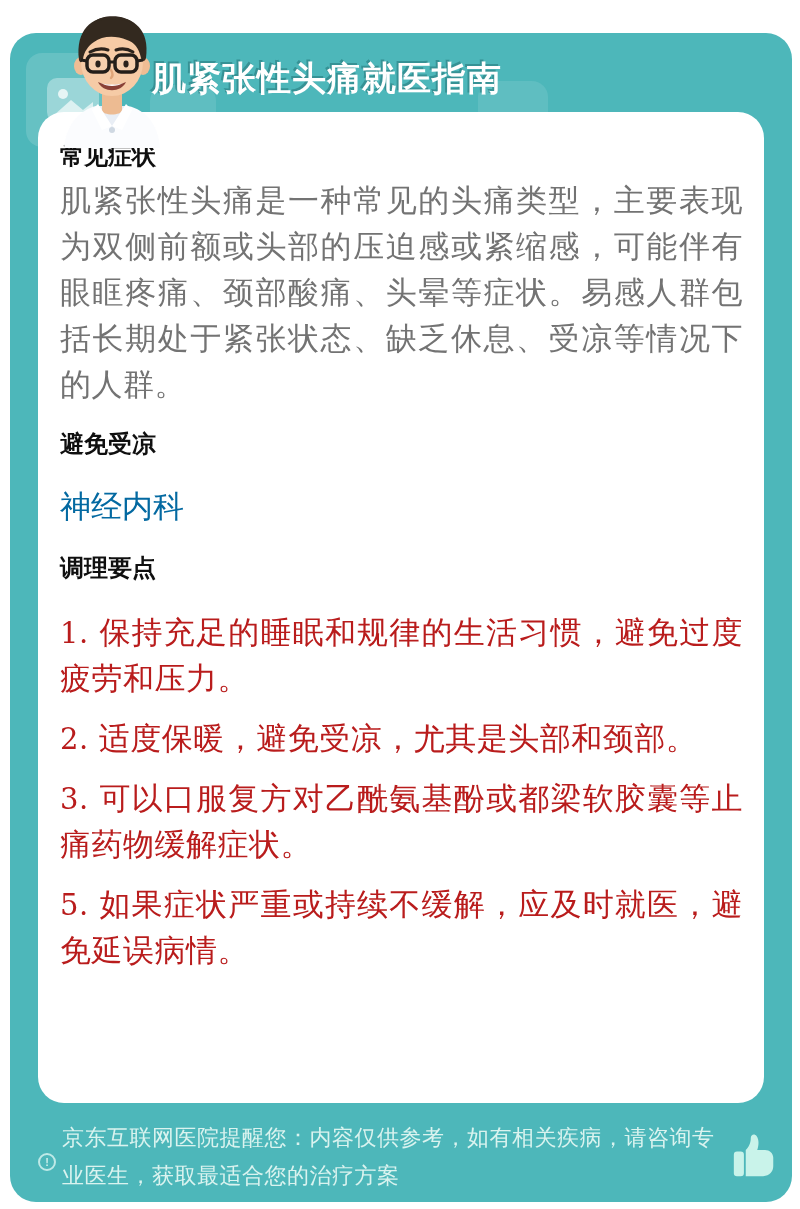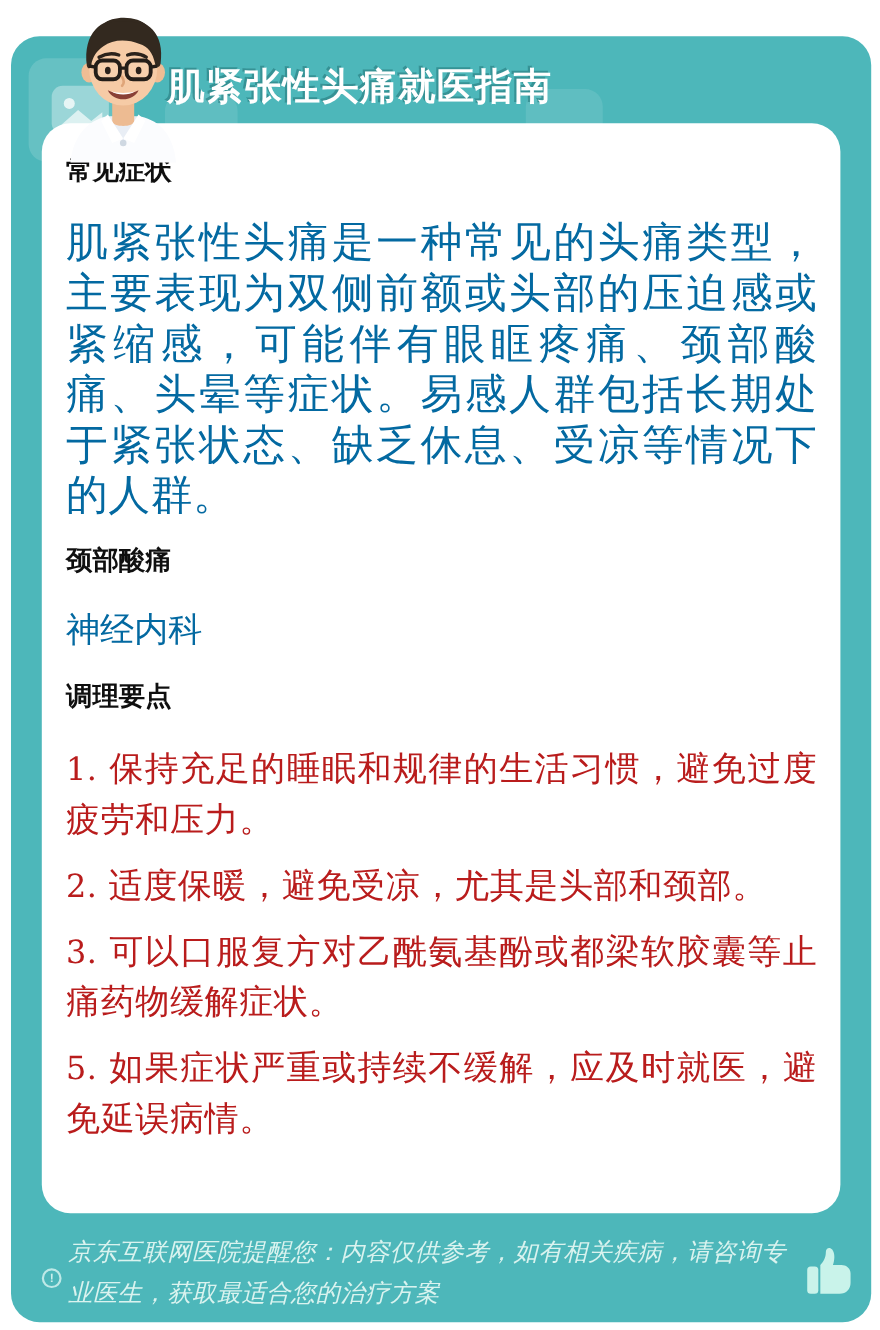--- a/index.html
+++ b/index.html
@@ -30,39 +30,39 @@
   
   .card { position:absolute; left:28px; top:79px; width:726px; height:991px;
           background:#ffffff; border-radius:26px; z-index:2;
           padding:22px 21px 0 22px; overflow:hidden; }
 
   .card h2 { font-size:24px; line-height:44px; font-weight:700; color:#0f0f0f; }
   .card .h-gap1 { margin-top:0; }
   .card .h-gap2 { margin-top:14px; }
   .card .h-gap3 { margin-top:16px; }
 
-  .card p.body { margin-top:20px; font-size:38px; line-height:46px; color:#0369a1;
+  .card p.body { font-size:31px; line-height:46px; color:#737373;
                  text-align:justify; letter-spacing:0.5px; }
   .card p.single { margin-top:18px; font-size:31px; line-height:46px; color:#0369a1; }
 
   .card ol.points { margin-top:20px; list-style:none; }
   .card ol.points li { font-size:31px; line-height:46px; color:#b91c1c;
                        margin-bottom:14px; text-align:justify; letter-spacing:0.5px; }
   .card ol.points li .num { font-family:"DejaVu Serif","Liberation Serif",serif;
                             font-size:29px; margin-right:10px; }
 
   
   .footer { position:absolute; left:28px; top:1086px; width:740px; z-index:1;
             display:flex; align-items:flex-start; }
   .info-icon { flex:0 0 auto; width:18px; height:18px; margin-top:34px;
                border:2px solid rgba(228,249,245,0.75); border-radius:50%;
                color:rgba(228,249,245,0.85); font-size:11px; line-height:14px;
                text-align:center; font-weight:700; }
   .disclaimer { width:668px; margin-left:6px; font-size:22px; line-height:38px;
-                color:#daf3ef; letter-spacing:0.5px;font-style:italic; }
+                color:#daf3ef; letter-spacing:0.5px; }
   .thumb { flex:0 0 auto; margin-left:2px; margin-top:12px; }
 </style>
 </head>
 <body>
 
 <div class="page">
   <div class="teal-panel">
 
     <div class="deco-sq one">
       <svg width="64" height="64" viewBox="0 0 64 64">
@@ -109,21 +109,21 @@
       <path d="M46,80 C51,91 69,91 74,80 C66,84 54,84 46,80 Z" fill="#8a4136"></path>
       <path d="M49,81 C55,85 65,85 71,81 C65,83 55,83 49,81 Z" fill="#ffffff"></path>
     </svg>
 
     <div class="page-title">肌紧张性头痛就医指南</div>
 
     <div class="card">
       <h2 class="h-gap1">常见症状</h2>
       <p class="body">肌紧张性头痛是一种常见的头痛类型，主要表现为双侧前额或头部的压迫感或紧缩感，可能伴有眼眶疼痛、颈部酸痛、头晕等症状。易感人群包括长期处于紧张状态、缺乏休息、受凉等情况下的人群。</p>
 
-      <h2 class="h-gap2">颈部酸痛</h2>
+      <h2 class="h-gap2">避免受凉</h2>
       <p class="single">神经内科</p>
 
       <h2 class="h-gap3">调理要点</h2>
       <ol class="points">
         <li><span class="num">1.</span><span>保持充足的睡眠和规律的生活习惯，避免过度疲劳和压力。</span></li>
         <li><span class="num">2.</span><span>适度保暖，避免受凉，尤其是头部和颈部。</span></li>
         <li><span class="num">3.</span><span>可以口服复方对乙酰氨基酚或都梁软胶囊等止痛药物缓解症状。</span></li>
         <li><span class="num">5.</span><span>如果症状严重或持续不缓解，应及时就医，避免延误病情。</span></li>
       </ol>
     </div>

